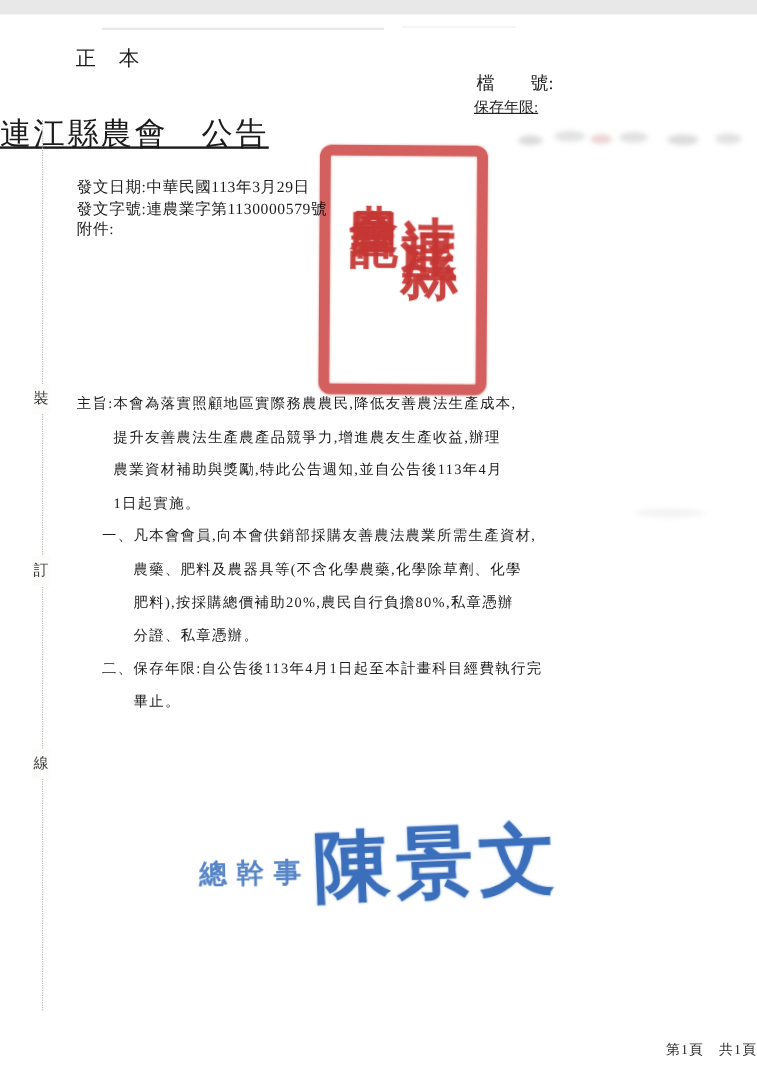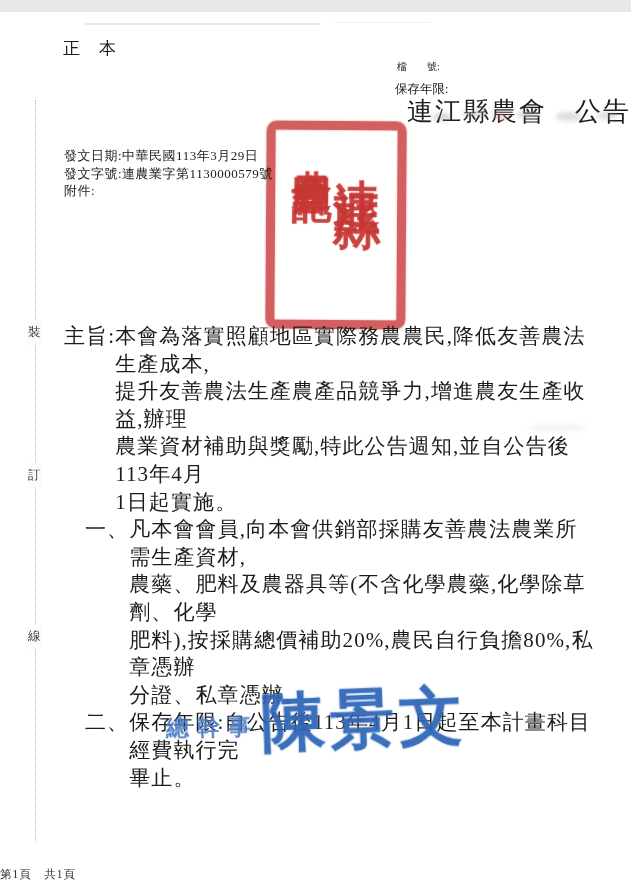--- a/index.html
+++ b/index.html
@@ -4,44 +4,44 @@
 <style>
   html,body{margin:0;padding:0;background:#e8e8e8;}
   .page{
     position:relative;width:631px;height:893px;margin:12px auto;
     background:#ffffff;overflow:hidden;
     font-family:"Liberation Serif","DejaVu Serif",serif;
     color:#1c1c1c;
   }
   .abs{position:absolute;}
   .copy-label{left:63px;top:25px;font-size:17px;letter-spacing:1px;}
-  .file-no{left:397px;top:48px;font-size:10px;color:#222;}
-  .retention{left:395px;top:69px;font-size:12.5px;color:#222;}
-  .doc-title{left:0;top:82px;width:100%;text-align:right;font-size:26px;letter-spacing:2px;}
+  .file-no{left:397px;top:48px;font-size:15px;color:#222;}
+  .retention{left:395px;top:69px;font-size:12.5px;color:#222;text-decoration:underline;}
+  .doc-title{left:0;top:82px;width:100%;text-align:left;font-size:26px;letter-spacing:2px;text-decoration:underline;}
   .meta{left:64px;top:135px;font-size:13px;line-height:17.5px;letter-spacing:0.5px;}
   .meta div{white-space:pre;}
 
   
   .seal{
     left:266px;top:109px;width:140px;height:208px;box-sizing:border-box;
     border:9px solid rgba(201,60,58,0.82);border-radius:10px;
     mix-blend-mode:multiply;filter:blur(0.4px);
     box-shadow:0 0 2px rgba(201,60,58,.55), inset 0 0 2px rgba(201,60,58,.55);
     transform:rotate(0.4deg);
   }
   .seal-col{
     position:absolute;writing-mode:vertical-rl;text-orientation:upright;
     color:rgba(198,55,52,0.85);font-weight:bold;
     text-shadow:0 0 1px rgba(210,90,90,.7);
   }
   .seal-col.right{right:8px;top:10px;font-size:47px;letter-spacing:10px;transform:scaleY(1.06);}
   .seal-col.left{left:9px;top:8px;font-size:40px;letter-spacing:4px;}
 
   
-  .body-text{left:64px;top:311px;width:532px;font-size:21px;line-height:27.6px;letter-spacing:1.1px;}
+  .body-text{left:64px;top:311px;width:532px;font-size:12px;line-height:27.6px;letter-spacing:1.1px;}
   .para{display:flex;align-items:flex-start;}
   .para .plabel{white-space:nowrap;flex:0 0 auto;}
   .para .ptext{white-space:pre-line;flex:1 1 auto;}
   .heading{margin-top:3px;}
   .items{padding-left:21px;}
   .item{display:flex;align-items:flex-start;}
   .item .ino{white-space:nowrap;flex:0 0 auto;}
   .item .ptext{white-space:pre-line;flex:1 1 auto;}
 
   
@@ -53,21 +53,21 @@
   .sig-title{
     left:166px;top:700px;font-size:23px;letter-spacing:8px;font-weight:bold;
     color:#4a7bc4;filter:blur(0.45px);opacity:.92;transform:rotate(-1deg);
   }
   .sig-name{
     left:261px;top:664px;font-size:64px;letter-spacing:5px;font-weight:bold;
     color:#2d64b6;filter:blur(0.5px);opacity:.93;transform:rotate(-2.2deg);
     text-shadow:0 0 2px rgba(90,140,205,.8);
   }
 
-  .page-footer{left:0;top:855px;width:100%;text-align:left;font-size:11.5px;letter-spacing:1px;color:#2a2a2a;}
+  .page-footer{left:0;top:855px;width:100%;text-align:right;font-size:11.5px;letter-spacing:1px;color:#2a2a2a;}
 
   
   .scan-bottom-line{left:0;top:886px;width:100%;height:3px;background:#161616;}
   .scan-top-line{left:85px;top:11px;width:235px;height:1.5px;background:#e9e9e6;}
   .scan-top-line2{left:335px;top:10px;width:95px;height:1px;background:#efefec;}
   .smudge{border-radius:50%;filter:blur(2px);}
   .sm1{left:432px;top:101px;width:20px;height:8px;background:rgba(150,150,150,.35);}
   .sm2{left:462px;top:97px;width:26px;height:9px;background:rgba(160,160,160,.3);}
   .sm3{left:492px;top:100px;width:18px;height:8px;background:rgba(200,130,130,.35);}
   .sm4{left:516px;top:98px;width:24px;height:9px;background:rgba(155,155,155,.3);}

